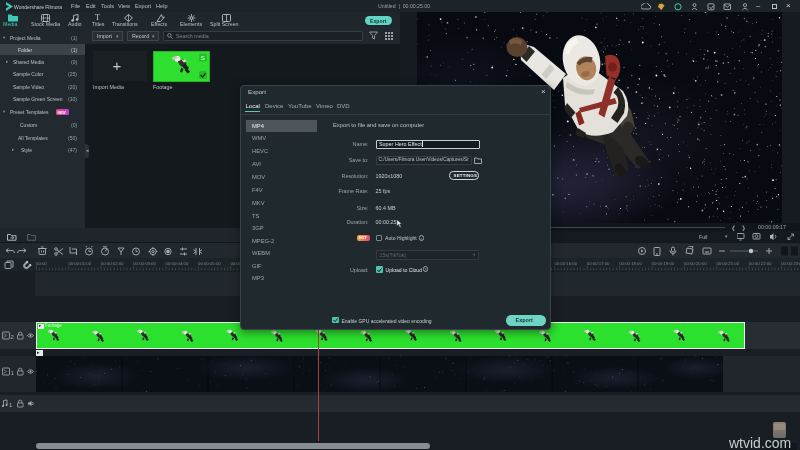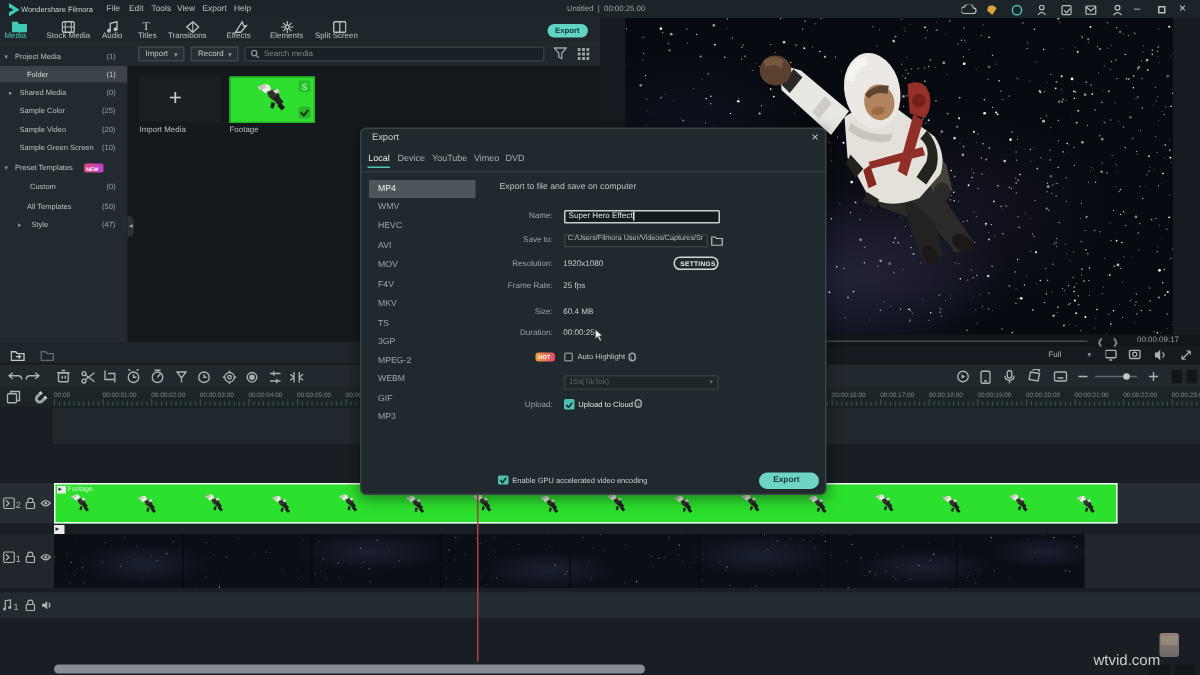--- a/index.html
+++ b/index.html
@@ -1764,15 +1764,15 @@
 <svg class="abs" style="left:333.2px;top:318.4px" width="5" height="4.5" viewBox="0 0 5 4.5">
       <path d="M0.5 2 l1.5 1.7 L4.5 0.5" stroke="#10272b" stroke-width="1" fill="none"></path>
     </svg>
 <div class="t" style="left:341.5px;top:318.2px;font-size:5px;color:#c8d1d4;">Enable GPU accelerated video encoding</div>
 <div class="abs" style="left:506px;top:314.5px;width:39.5px;height:11.7px;background:#6ed5c5;border-radius:5.85px;"></div>
 <div class="t" style="left:515.5px;top:317.2px;font-size:5.5px;font-weight:bold;color:#17363c;">Export</div>
 
 <div class="abs" style="left:772.5px;top:421.5px;width:13.5px;height:16.5px;background:linear-gradient(180deg,#8d8274,#6e6a66);border-radius:2px;"></div>
     <div class="abs" style="left:774px;top:423.5px;width:10.5px;height:6px;background:#a39484;border-radius:1px;opacity:0.6;"></div>
 
-<div class="t" style="left:729px;top:434.5px;font-size:10px;color:#c9cdcd;">wtvid.com</div>
+<div class="t" style="left:729px;top:434.5px;font-size:14px;color:#c9cdcd;">wtvid.com</div>
 
 </div>
 
 </body></html>

